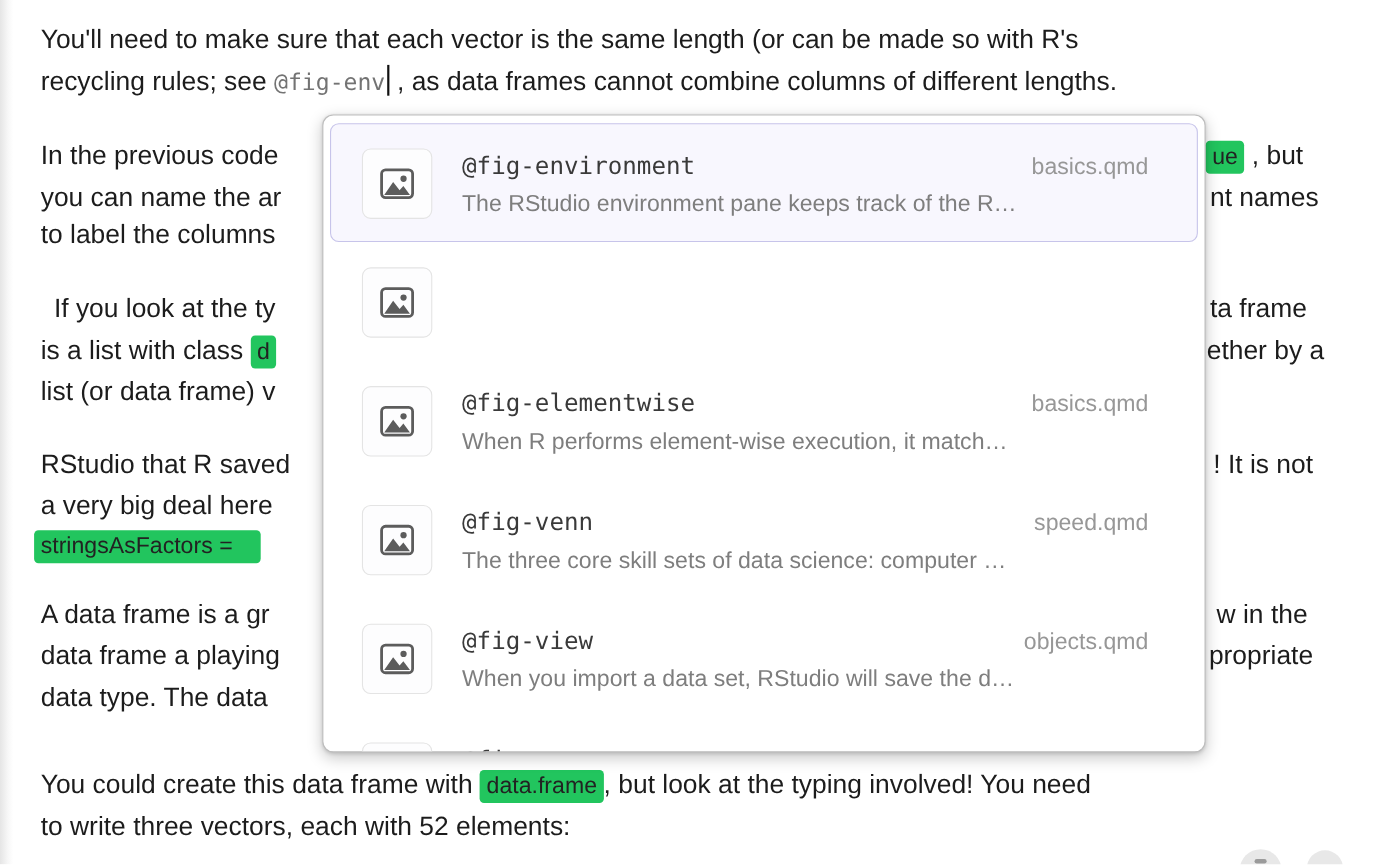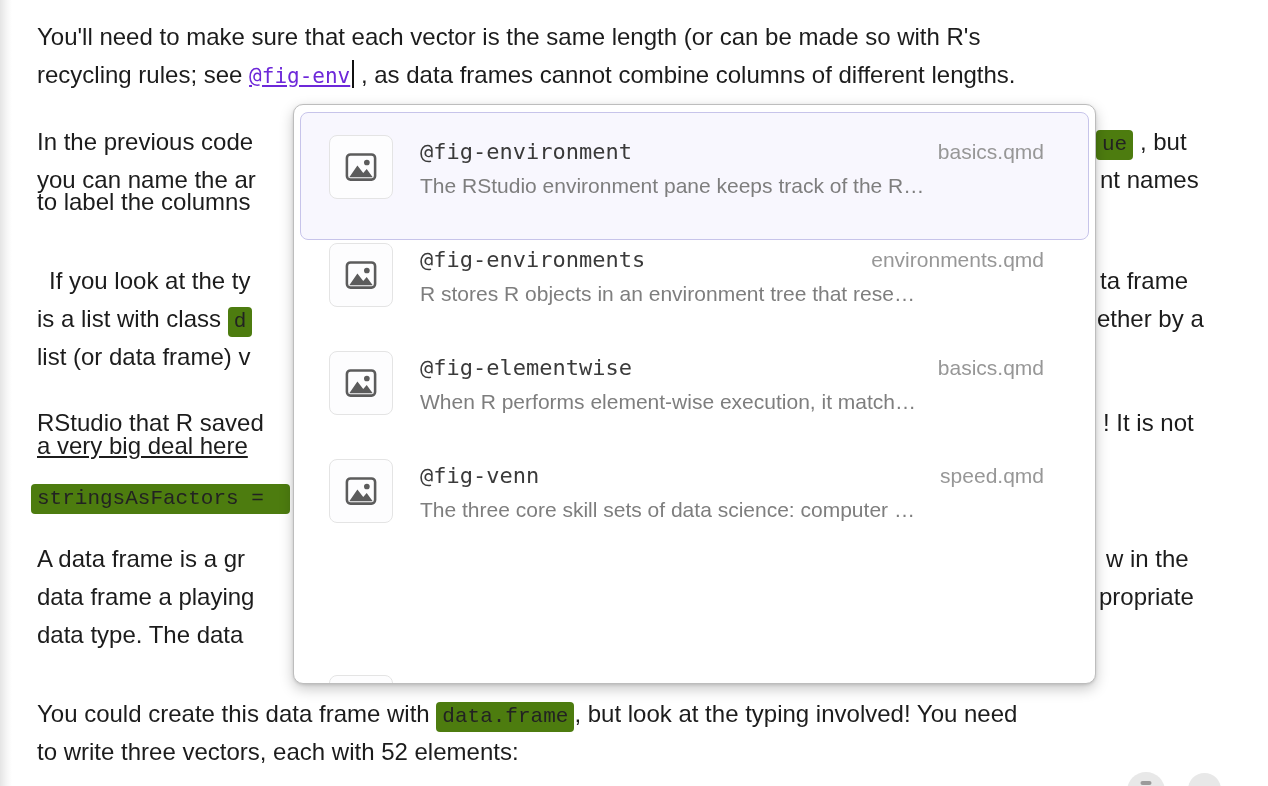--- a/index.html
+++ b/index.html
@@ -12,39 +12,39 @@
   #edge {
     position: absolute; left: 0; top: 0; width: 12px; height: 786px;
     background: linear-gradient(to right, #e5e5e5, #f7f7f7 60%, #ffffff);
   }
   
   .line {
     position: absolute; white-space: pre;
     font-size: 24px; line-height: 38px; color: #1c1c1c;
   }
   .seg-code {
-    font-family: Liberation Mono, monospace; font-size: 21px;
-    background: #4d7c0f; border-radius: 4px; padding: 3px 6px 4px 6px; color: #222222;
+    font-family: Liberation Sans, sans-serif; font-size: 21px;
+    background: #22c55e; border-radius: 4px; padding: 3px 6px 4px 6px; color: #222222;
   }
   .seg-ref {
-    font-family: "DejaVu Sans Mono", monospace; font-size: 21px; color: #6d28d9; text-decoration: underline;
+    font-family: "DejaVu Sans Mono", monospace; font-size: 21px; color: #737373;
   }
   .seg-caret {
     display: inline-block; width: 2px; height: 28px; background: #111111;
     vertical-align: -5px; margin-left: 2px;
   }
   
   #popup {
     position: absolute; background: #ffffff;
     border: 1px solid #bdbdbd; border-radius: 10px;
     box-shadow: 0 5px 14px rgba(0,0,0,0.22), 0 1px 3px rgba(0,0,0,0.12);
     overflow: hidden;
   }
   .pitem {
-    position: absolute; left: 6px; right: 6px; height: 128px;
+    position: absolute; left: 6px; right: 6px; height: 108px;
     border: 1.5px solid transparent; border-radius: 8px;
   }
   .pitem.selected { background: #f8f7fe; border-color: #c7c4ea; }
   .iconbox {
     position: absolute; left: 28px; top: 22px; width: 64px; height: 64px;
     background: #fdfdfe; border: 1px solid #e4e4e4; border-radius: 8px;
     display: flex; align-items: center; justify-content: center;
   }
   .pcontent { position: absolute; left: 119px; right: 44px; top: 22px; }
   .prow { display: flex; justify-content: space-between; align-items: baseline; line-height: 34px; white-space: nowrap; }
@@ -64,26 +64,26 @@
 </head>
 <body>
 
 <div id="app">
   <div id="edge"></div>
   <div id="textlayer">
       <div class="line" style="top: 18px; left: 37px;"><span>You'll need to make sure that each vector is the same length (or can be made so with R's</span></div>
       <div class="line" style="top: 56px; left: 37px;"><span>recycling rules; see </span><span class="seg-ref">@fig-env</span><span class="seg-caret"></span><span> , as data frames cannot combine columns of different lengths.</span></div>
       <div class="line" style="top: 123px; left: 37px;"><span>In the previous code</span></div>
       <div class="line" style="top: 161px; left: 37px;"><span>you can name the ar</span></div>
-      <div class="line" style="top: 183px; left: 37px; text-align: center;"><span>to label the columns</span></div>
+      <div class="line" style="top: 195px; left: 37px; text-align: center;"><span>to label the columns</span></div>
       <div class="line" style="top: 262px; left: 37px; margin-left: 12px;"><span>If you look at the ty</span></div>
       <div class="line" style="top: 300px; left: 37px;"><span>is a list with class </span><span class="seg-code">d</span></div>
       <div class="line" style="top: 338px; left: 37px;"><span>list (or data frame) v</span></div>
       <div class="line" style="top: 404px; left: 37px;"><span>RStudio that R saved</span></div>
-      <div class="line" style="top: 427px; left: 37px; text-decoration: underline;"><span>a very big deal here</span></div>
+      <div class="line" style="top: 441px; left: 37px;"><span>a very big deal here</span></div>
       <div class="line" style="top: 477px; left: 31px;"><span class="seg-code" style="padding-right: 26px; margin-top: 47px;">stringsAsFactors =</span></div>
       <div class="line" style="top: 540px; left: 37px;"><span>A data frame is a gr</span></div>
       <div class="line" style="top: 578px; left: 37px;"><span>data frame a playing</span></div>
       <div class="line" style="top: 616px; left: 37px;"><span>data type. The data</span></div>
       <div class="line" style="top: 695px; left: 37px;"><span>You could create this data frame with </span><span class="seg-code">data.frame</span><span>, but look at the typing involved! You need</span></div>
       <div class="line" style="top: 733px; left: 37px;"><span>to write three vectors, each with 52 elements:</span></div>
       <div class="line" style="top: 123px; left: 1096px;"><span class="seg-code">ue</span><span> , but</span></div>
       <div class="line" style="top: 161px; left: 1100px;"><span>nt names</span></div>
       <div class="line" style="top: 262px; left: 1100px;"><span>ta frame</span></div>
       <div class="line" style="top: 300px; left: 1097px;"><span>ether by a</span></div>
@@ -109,27 +109,20 @@
         </div>
       </div>
       <div class="pitem" style="top: 115px;">
         <div class="iconbox">
           <svg width="36" height="36" viewBox="0 0 24 24">
             <rect x="2.6" y="3.6" width="18.8" height="16.8" rx="2.4" fill="none" stroke="#5c5c5c" stroke-width="1.7"></rect>
             <circle cx="15.9" cy="9" r="1.9" fill="#5c5c5c"></circle>
             <path d="M4.2 18.8 L9.6 11 L13.5 16 L15.8 13.4 L19.8 18.8 Z" fill="#5c5c5c"></path>
           </svg>
         </div>
-        <div class="pcontent">
-          <div class="prow">
-            <span class="plabel">@fig-environments</span>
-            <span class="pfile">environments.qmd</span>
-          </div>
-          <div class="pdesc">R stores R objects in an environment tree that rese…</div>
-        </div>
       </div>
       <div class="pitem" style="top: 223px;">
         <div class="iconbox">
           <svg width="36" height="36" viewBox="0 0 24 24">
             <rect x="2.6" y="3.6" width="18.8" height="16.8" rx="2.4" fill="none" stroke="#5c5c5c" stroke-width="1.7"></rect>
             <circle cx="15.9" cy="9" r="1.9" fill="#5c5c5c"></circle>
             <path d="M4.2 18.8 L9.6 11 L13.5 16 L15.8 13.4 L19.8 18.8 Z" fill="#5c5c5c"></path>
           </svg>
         </div>
         <div class="pcontent">
@@ -149,20 +142,36 @@
           </svg>
         </div>
         <div class="pcontent">
           <div class="prow">
             <span class="plabel">@fig-venn</span>
             <span class="pfile">speed.qmd</span>
           </div>
           <div class="pdesc">The three core skill sets of data science: computer …</div>
         </div>
       </div>
+      <div class="pitem" style="top: 439px;">
+        <div class="iconbox">
+          <svg width="36" height="36" viewBox="0 0 24 24">
+            <rect x="2.6" y="3.6" width="18.8" height="16.8" rx="2.4" fill="none" stroke="#5c5c5c" stroke-width="1.7"></rect>
+            <circle cx="15.9" cy="9" r="1.9" fill="#5c5c5c"></circle>
+            <path d="M4.2 18.8 L9.6 11 L13.5 16 L15.8 13.4 L19.8 18.8 Z" fill="#5c5c5c"></path>
+          </svg>
+        </div>
+        <div class="pcontent">
+          <div class="prow">
+            <span class="plabel">@fig-view</span>
+            <span class="pfile">objects.qmd</span>
+          </div>
+          <div class="pdesc">When you import a data set, RStudio will save the d…</div>
+        </div>
+      </div>
       <div class="pitem" style="top: 547px;">
         <div class="iconbox"></div>
         <div class="pcontent">
           <div class="prow">
             <span class="plabel">@fig-</span>
             <span class="pfile"></span>
           </div>
           <div class="pdesc"></div>
         </div>
       </div>

